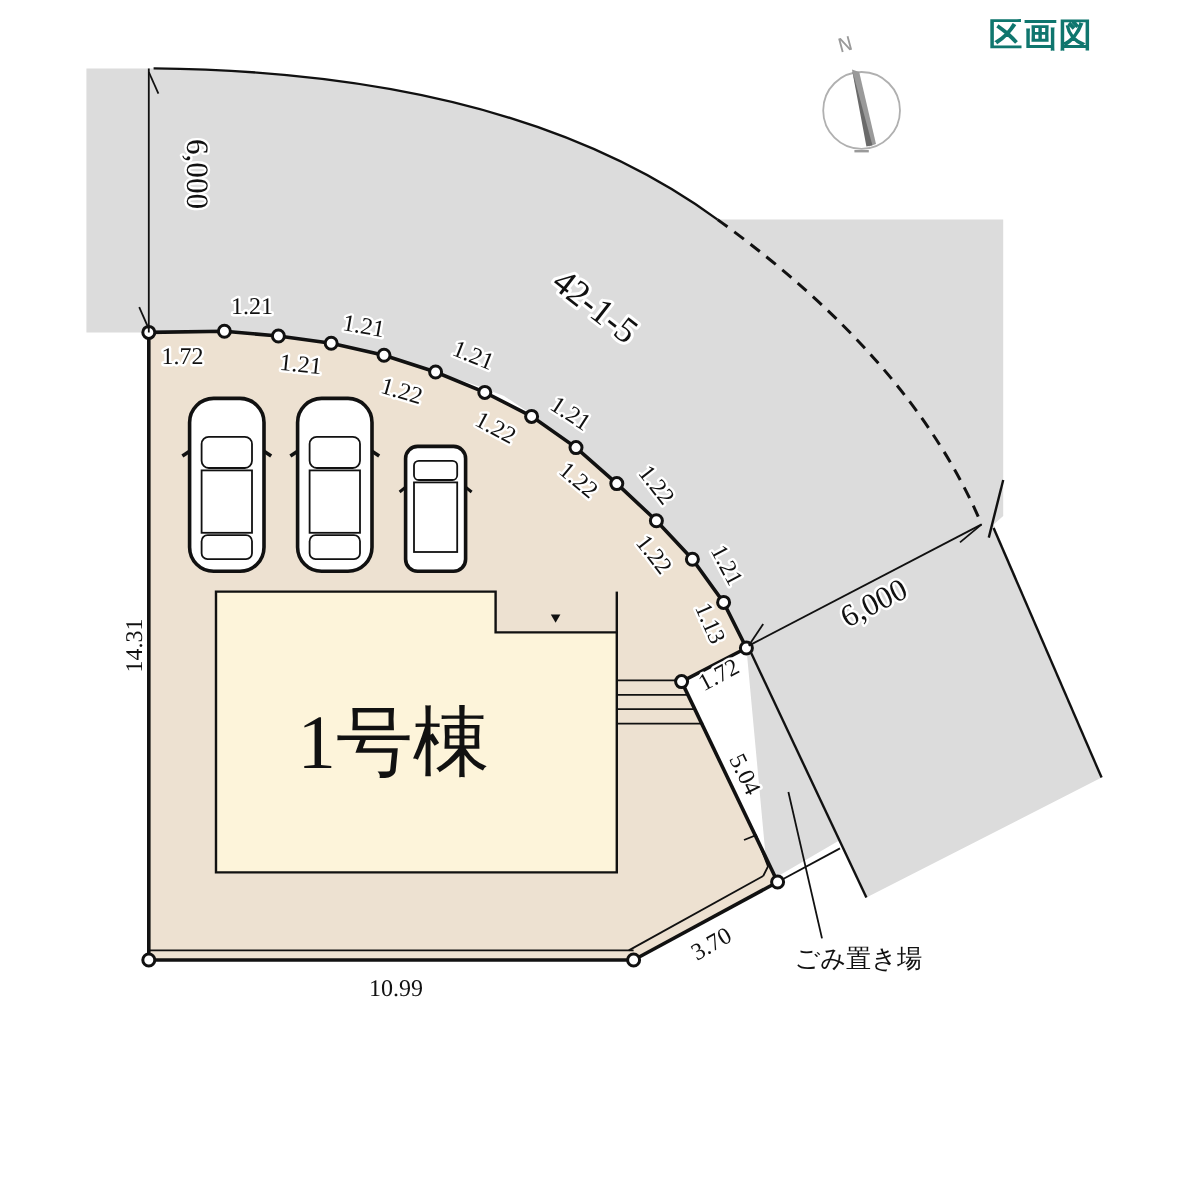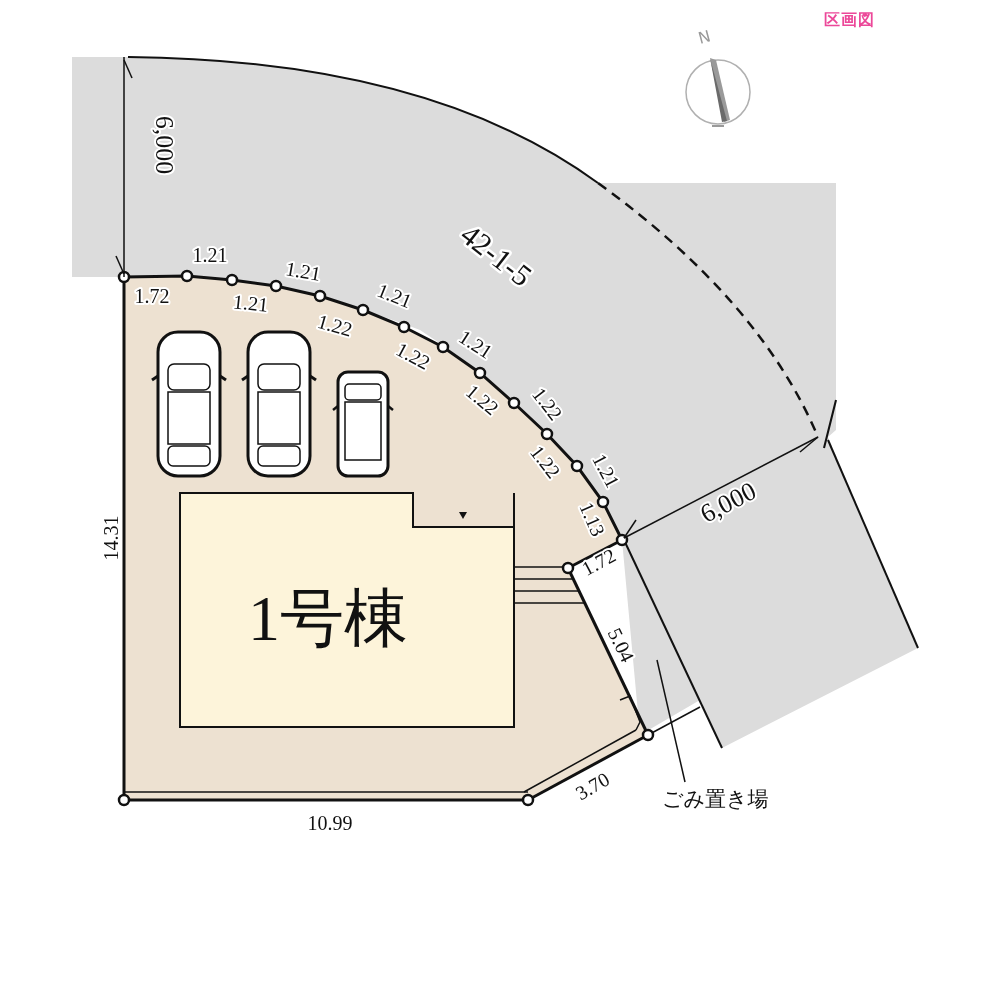--- a/index.html
+++ b/index.html
@@ -1,21 +1,21 @@
 <!DOCTYPE html>
 <html><head>
   <meta charset="utf-8">
   <style>
     html, body { margin: 0; padding: 0; background: #ffffff; }
     body { width: 994px; height: 1000px; position: relative; overflow: hidden; font-family: "Liberation Serif", "DejaVu Serif", serif; }
     #plan { position: absolute; left: 0; top: 0; width: 994px; height: 1000px; }
     .title-box {
       position: absolute; left: 824px; top: 10px; height: 30px;
-      font-family: "DejaVu Sans", "Liberation Sans", sans-serif; font-size: 16px; font-weight: bold;
-      letter-spacing: 1px; color: #ec4899;
+      font-family: "DejaVu Sans", "Liberation Sans", sans-serif; font-size: 28px; font-weight: bold;
+      letter-spacing: 1px; color: #0f766e;
     }
     .dim { font-family: "Liberation Serif", "DejaVu Serif", serif; font-size: 20px; fill: #111;
            paint-order: stroke; stroke: #ffffff; stroke-width: 4px; stroke-linejoin: round; }
     .dim-big { font-size: 26px; }
     .road-label { font-family: "Liberation Serif", "DejaVu Serif", serif; font-size: 30px; fill: #111;
            paint-order: stroke; stroke: #ffffff; stroke-width: 5px; stroke-linejoin: round; }
     .bldg-label { font-family: "Liberation Serif", "DejaVu Serif", serif; font-size: 64px; fill: #111; }
     .note-label { font-family: "DejaVu Serif", "Liberation Serif", serif; font-size: 21px; fill: #111; }
     .n-label { font-family: "DejaVu Sans", "Liberation Sans", sans-serif; font-size: 16px; fill: #9a9a9a; }
   </style>

